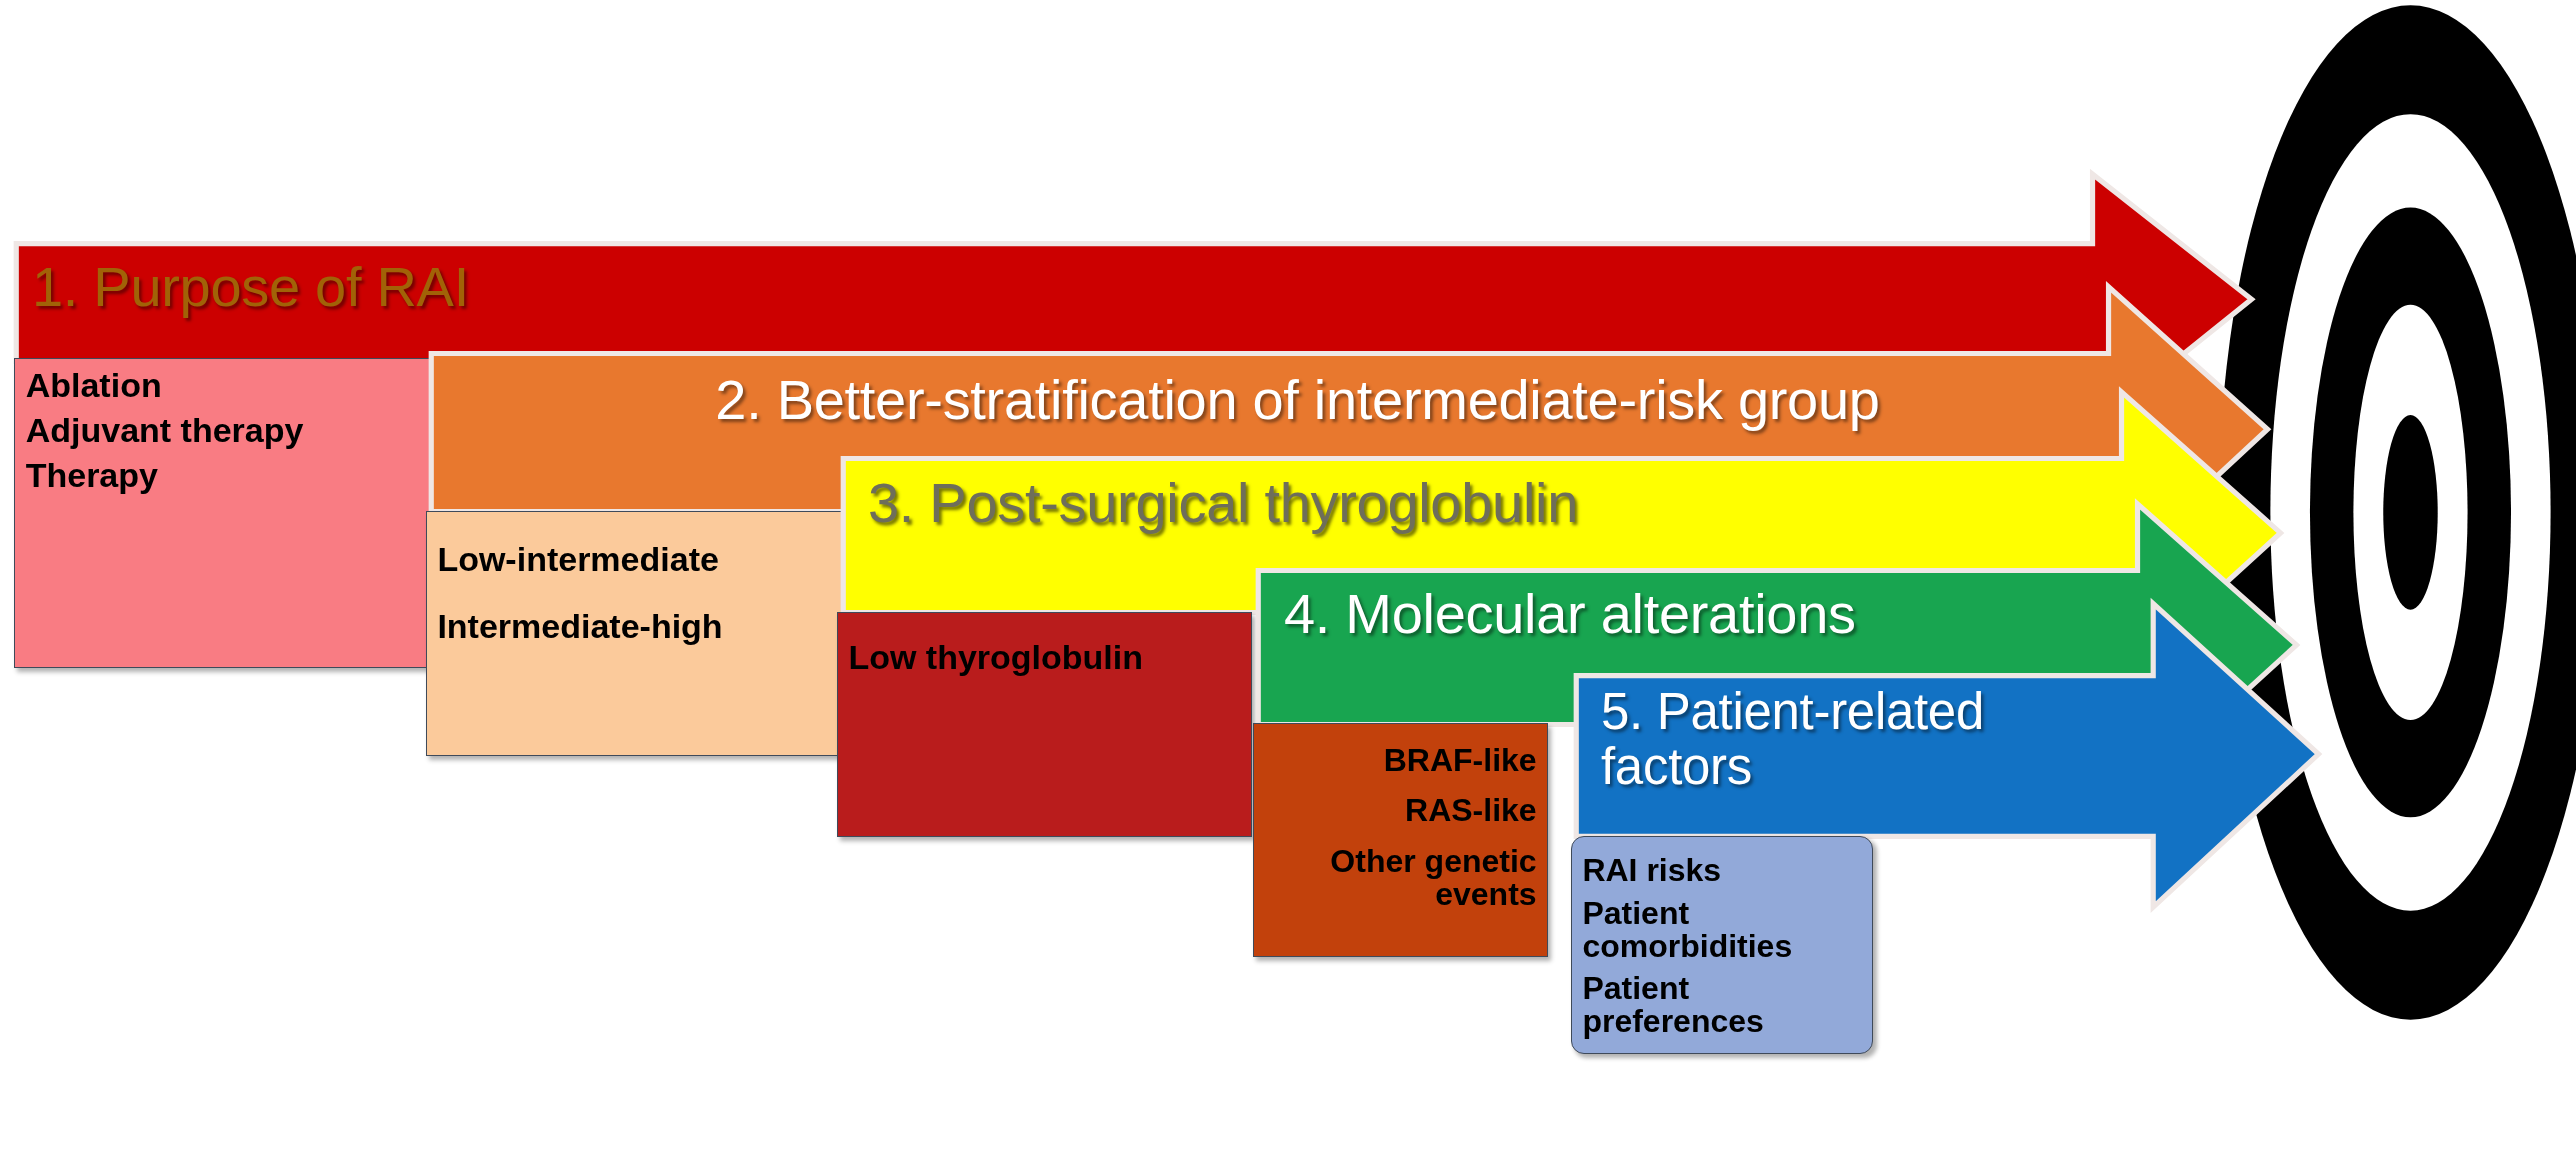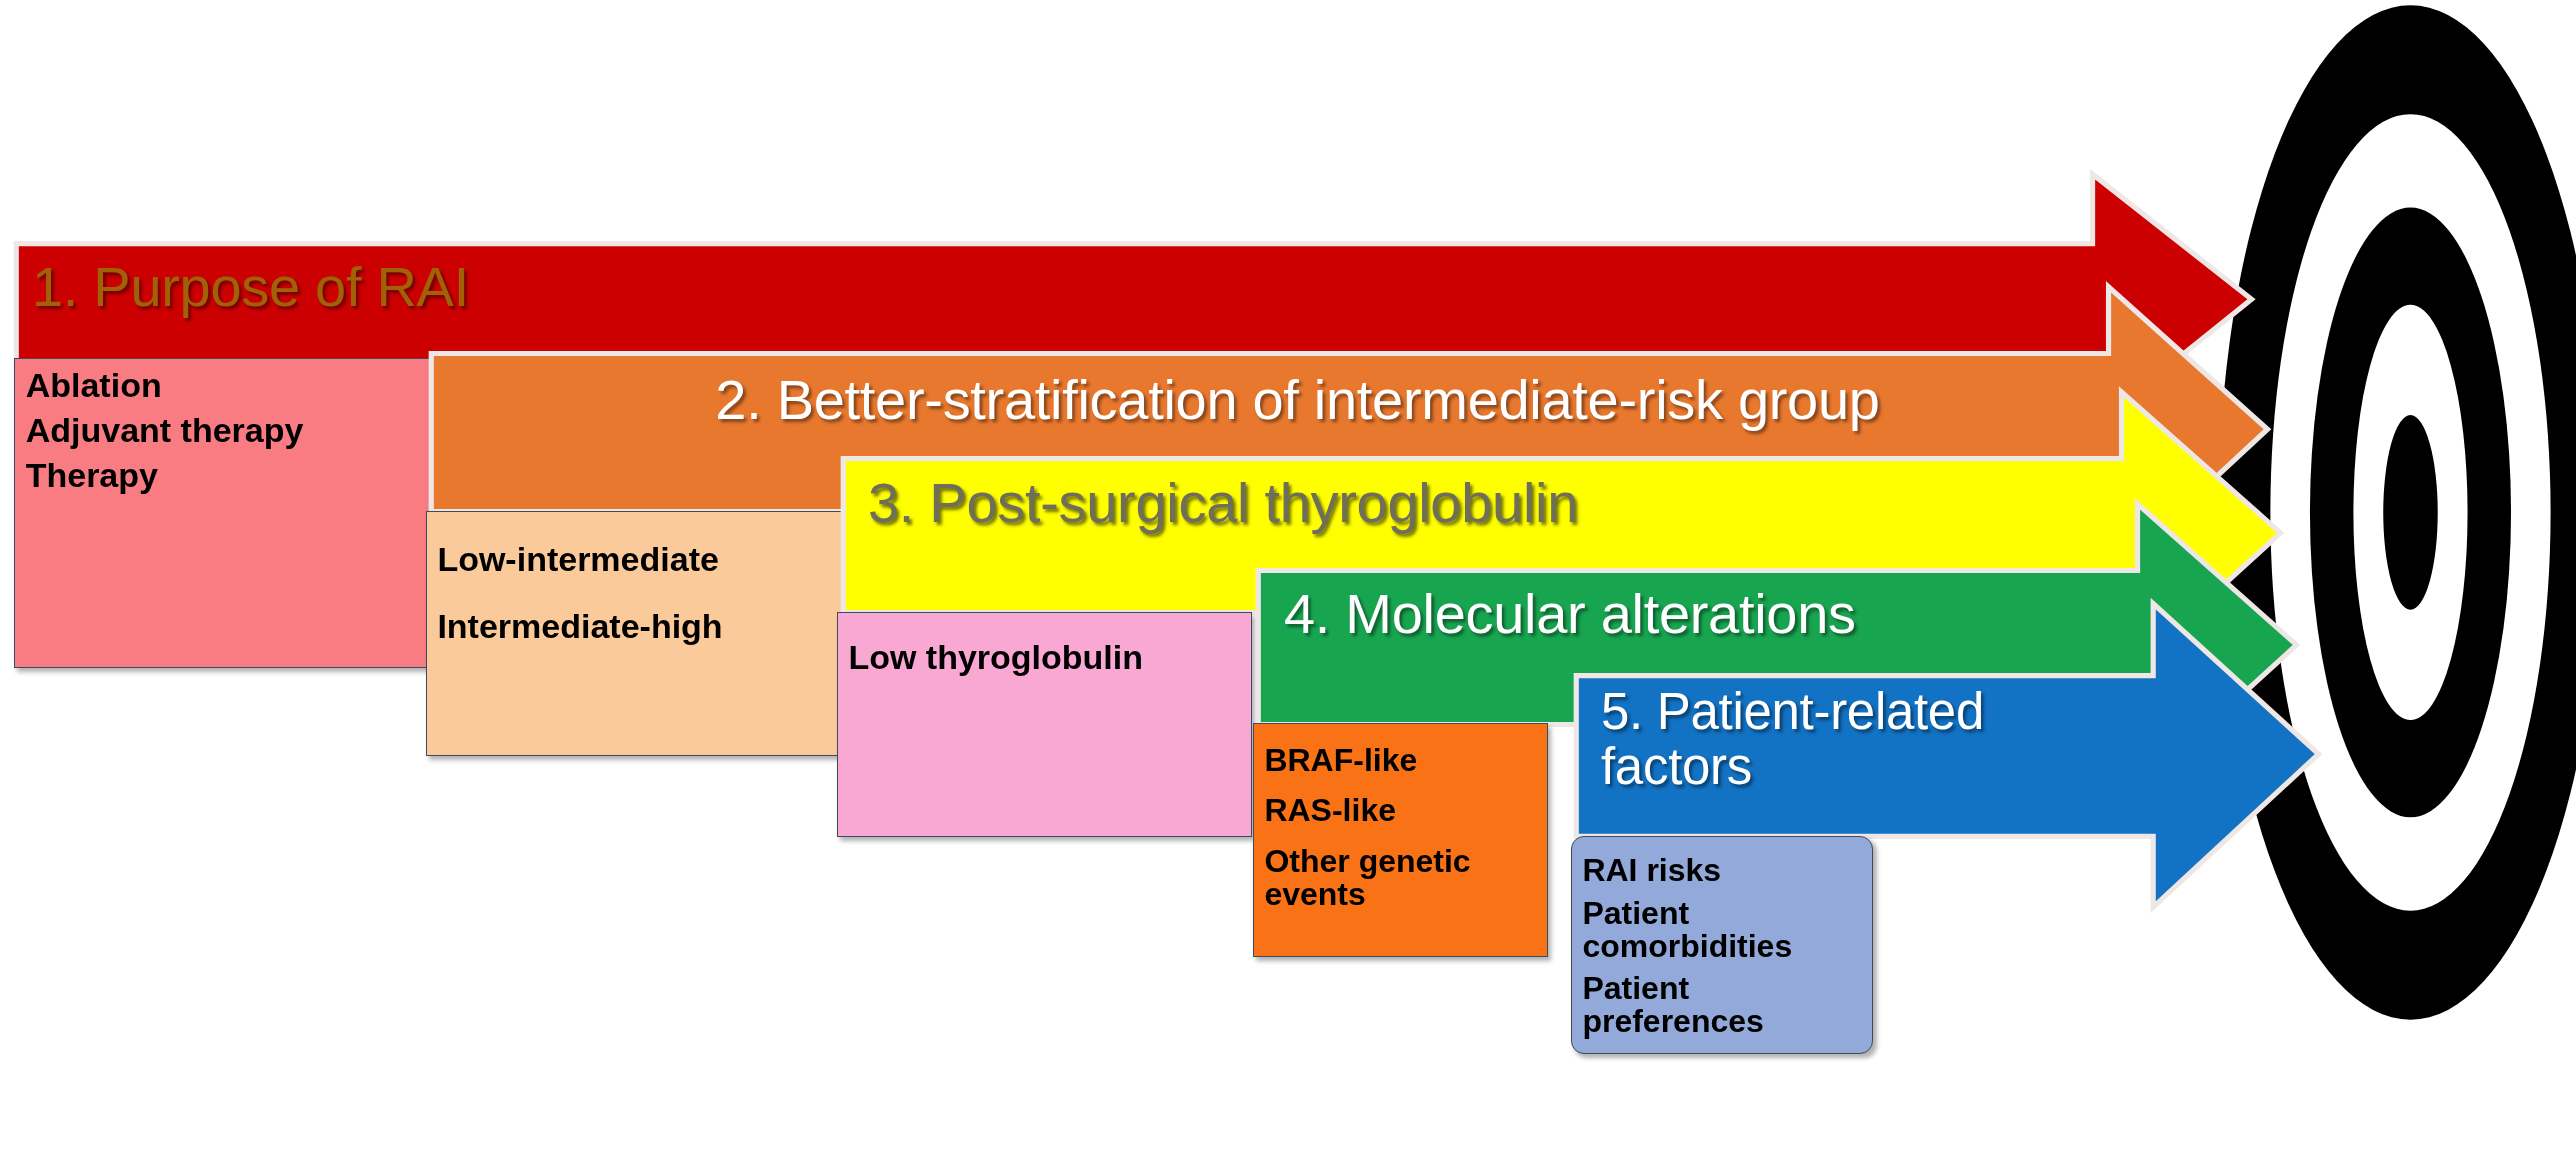--- a/index.html
+++ b/index.html
@@ -85,32 +85,32 @@
     <div class="line" style="font-size:34px;margin-top:.95em;">Intermediate-high</div>
   </div>
 
   <div class="arrow" style="left:840px;top:454px;width:1447px;height:163px;">
     <svg viewBox="0 0 2230 252" preserveAspectRatio="none">
       <polygon points="5,7 1975,7 1975,-96 2220,122 1975,346 1975,245 5,245" fill="#FFFF00" stroke="#EFE7E5" stroke-width="8"></polygon>
     </svg>
   </div>
   <div class="arrow-label shadow-dk" style="left:868px;top:474px;width:1297px;font-size:56px;color:#6E6E5A;">3. Post-surgical thyroglobulin</div>
 
-  <div class="subbox" style="left:837px;top:612px;width:415px;height:225px;background:#f9a8d4;padding-top:27px;">
+  <div class="subbox" style="left:837px;top:612px;width:415px;height:225px;background:#b91c1c;padding-top:27px;">
     <div class="line" style="font-size:34px;">Low thyroglobulin</div>
   </div>
 
   <div class="arrow" style="left:1255px;top:566px;width:1048px;height:163px;">
     <svg viewBox="0 0 1615 252" preserveAspectRatio="none">
       <polygon points="5,7 1360,7 1360,-96 1605,122 1360,346 1360,245 5,245" fill="#18A550" stroke="#EFE7E5" stroke-width="8"></polygon>
     </svg>
   </div>
   <div class="arrow-label shadow-lt" style="left:1284px;top:585px;width:908px;font-size:56px;color:#FFFFFF;">4. Molecular alterations</div>
 
-  <div class="subbox" style="left:1253px;top:723px;width:295px;height:234px;background:#f97316;padding-top:19.5px;">
+  <div class="subbox" style="left:1253px;top:723px;width:295px;height:234px;background:#c2410c;padding-top:19.5px;text-align:right;">
     <div class="line" style="font-size:32px;">BRAF-like</div>
     <div class="line" style="font-size:32px;margin-top:.55em;">RAS-like</div>
     <div class="line" style="font-size:32px;margin-top:.55em;">Other genetic
 events</div>
   </div>
 
   <div class="arrow" style="left:1573px;top:671px;width:752px;height:170px;">
     <svg viewBox="0 0 1160 262" preserveAspectRatio="none">
       <polygon points="5,7 895,7 895,-104 1150,128 895,364 895,255 5,255" fill="#1272C4" stroke="#EFE7E5" stroke-width="8"></polygon>
     </svg>

